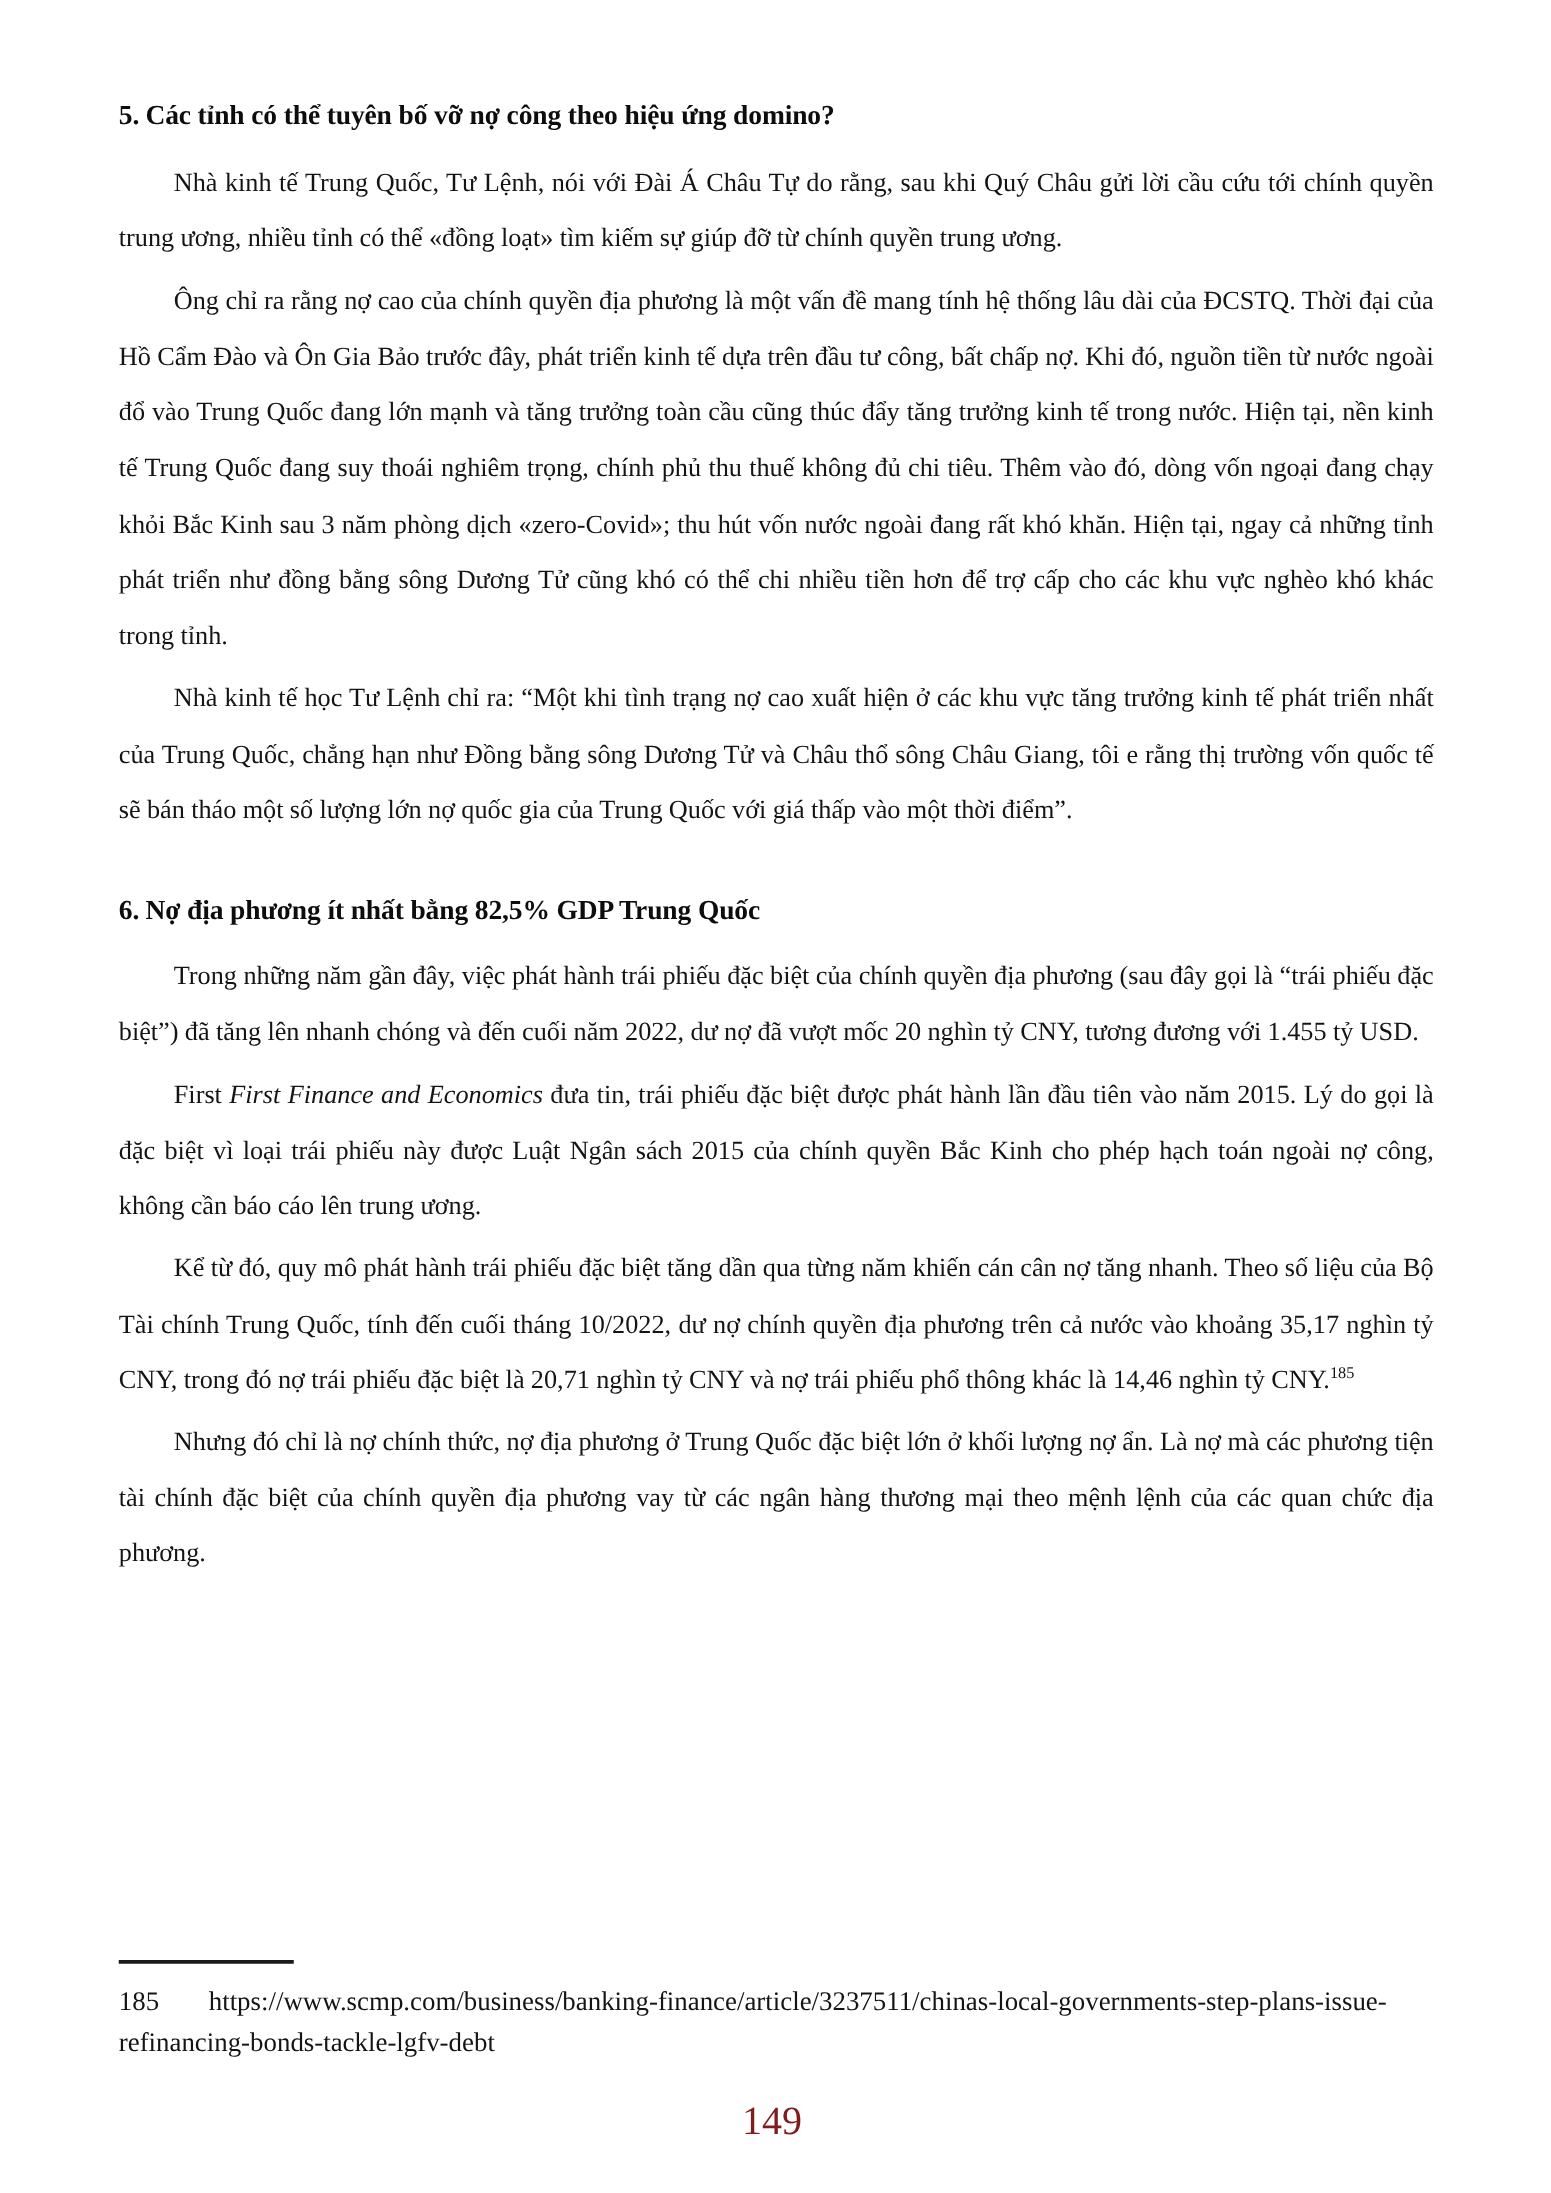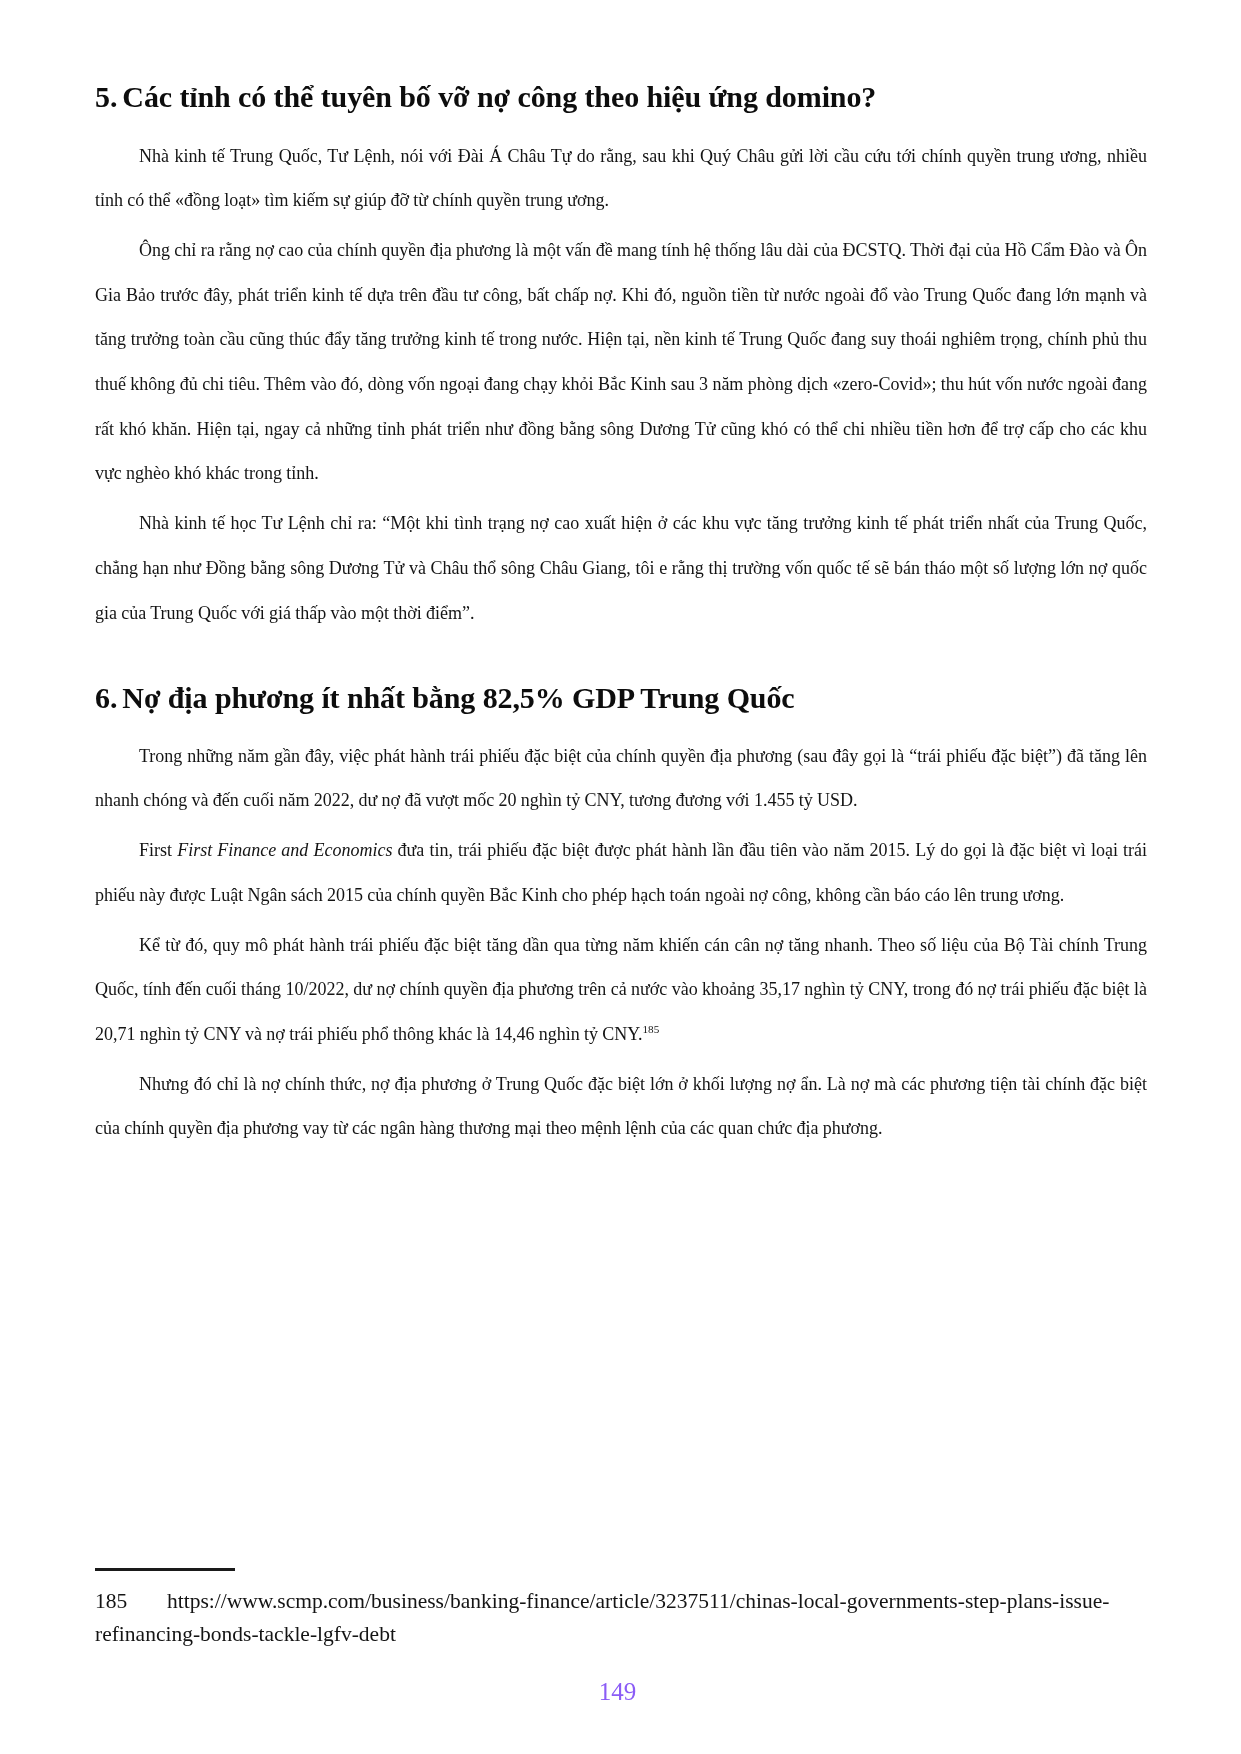--- a/index.html
+++ b/index.html
@@ -21,36 +21,36 @@
     width: 1241px;
     height: 1754px;
     box-sizing: border-box;
     padding: 78px 88px 0 95px;
   }
   .content {
     width: 1052px;
   }
   h2.section-heading {
     font-family: "Liberation Serif", "DejaVu Serif", serif;
-    font-size: 30px;
+    font-size: 22px;
     font-weight: bold;
     line-height: 1.25;
     margin: 0 0 18px 0;
     letter-spacing: -0.1px;
     color: #0d0d0d;
   }
   h2.section-heading .num {
     margin-right: 5px;
   }
   h2.heading-six {
     margin-top: 44px;
     margin-bottom: 17px;
   }
   p.para {
-    font-size: 18px;
+    font-size: 21px;
     line-height: 44.7px;
     margin: 0 0 5px 0;
     text-indent: 44px;
     text-align: justify;
     text-justify: inter-word;
     word-spacing: -0.2px;
     color: #141414;
   }
   p.para:last-of-type {
     margin-bottom: 16px;
@@ -85,22 +85,22 @@
   .footnote .fn-num {
     display: inline-block;
     min-width: 72px;
   }
   .page-number {
     position: absolute;
     left: 0;
     top: 1678px;
     width: 1235px;
     text-align: center;
-    font-size: 25px;
-    color: #8b5cf6;
+    font-size: 32px;
+    color: #7f1d1d;
   }
 </style>
 </head>
 <body>
 
 <div class="page">
   <div class="content">
 
     <h2 class="section-heading">
       <span class="num">5.</span><span>Các tỉnh có thể tuyên bố vỡ nợ công theo hiệu ứng domino?</span>

